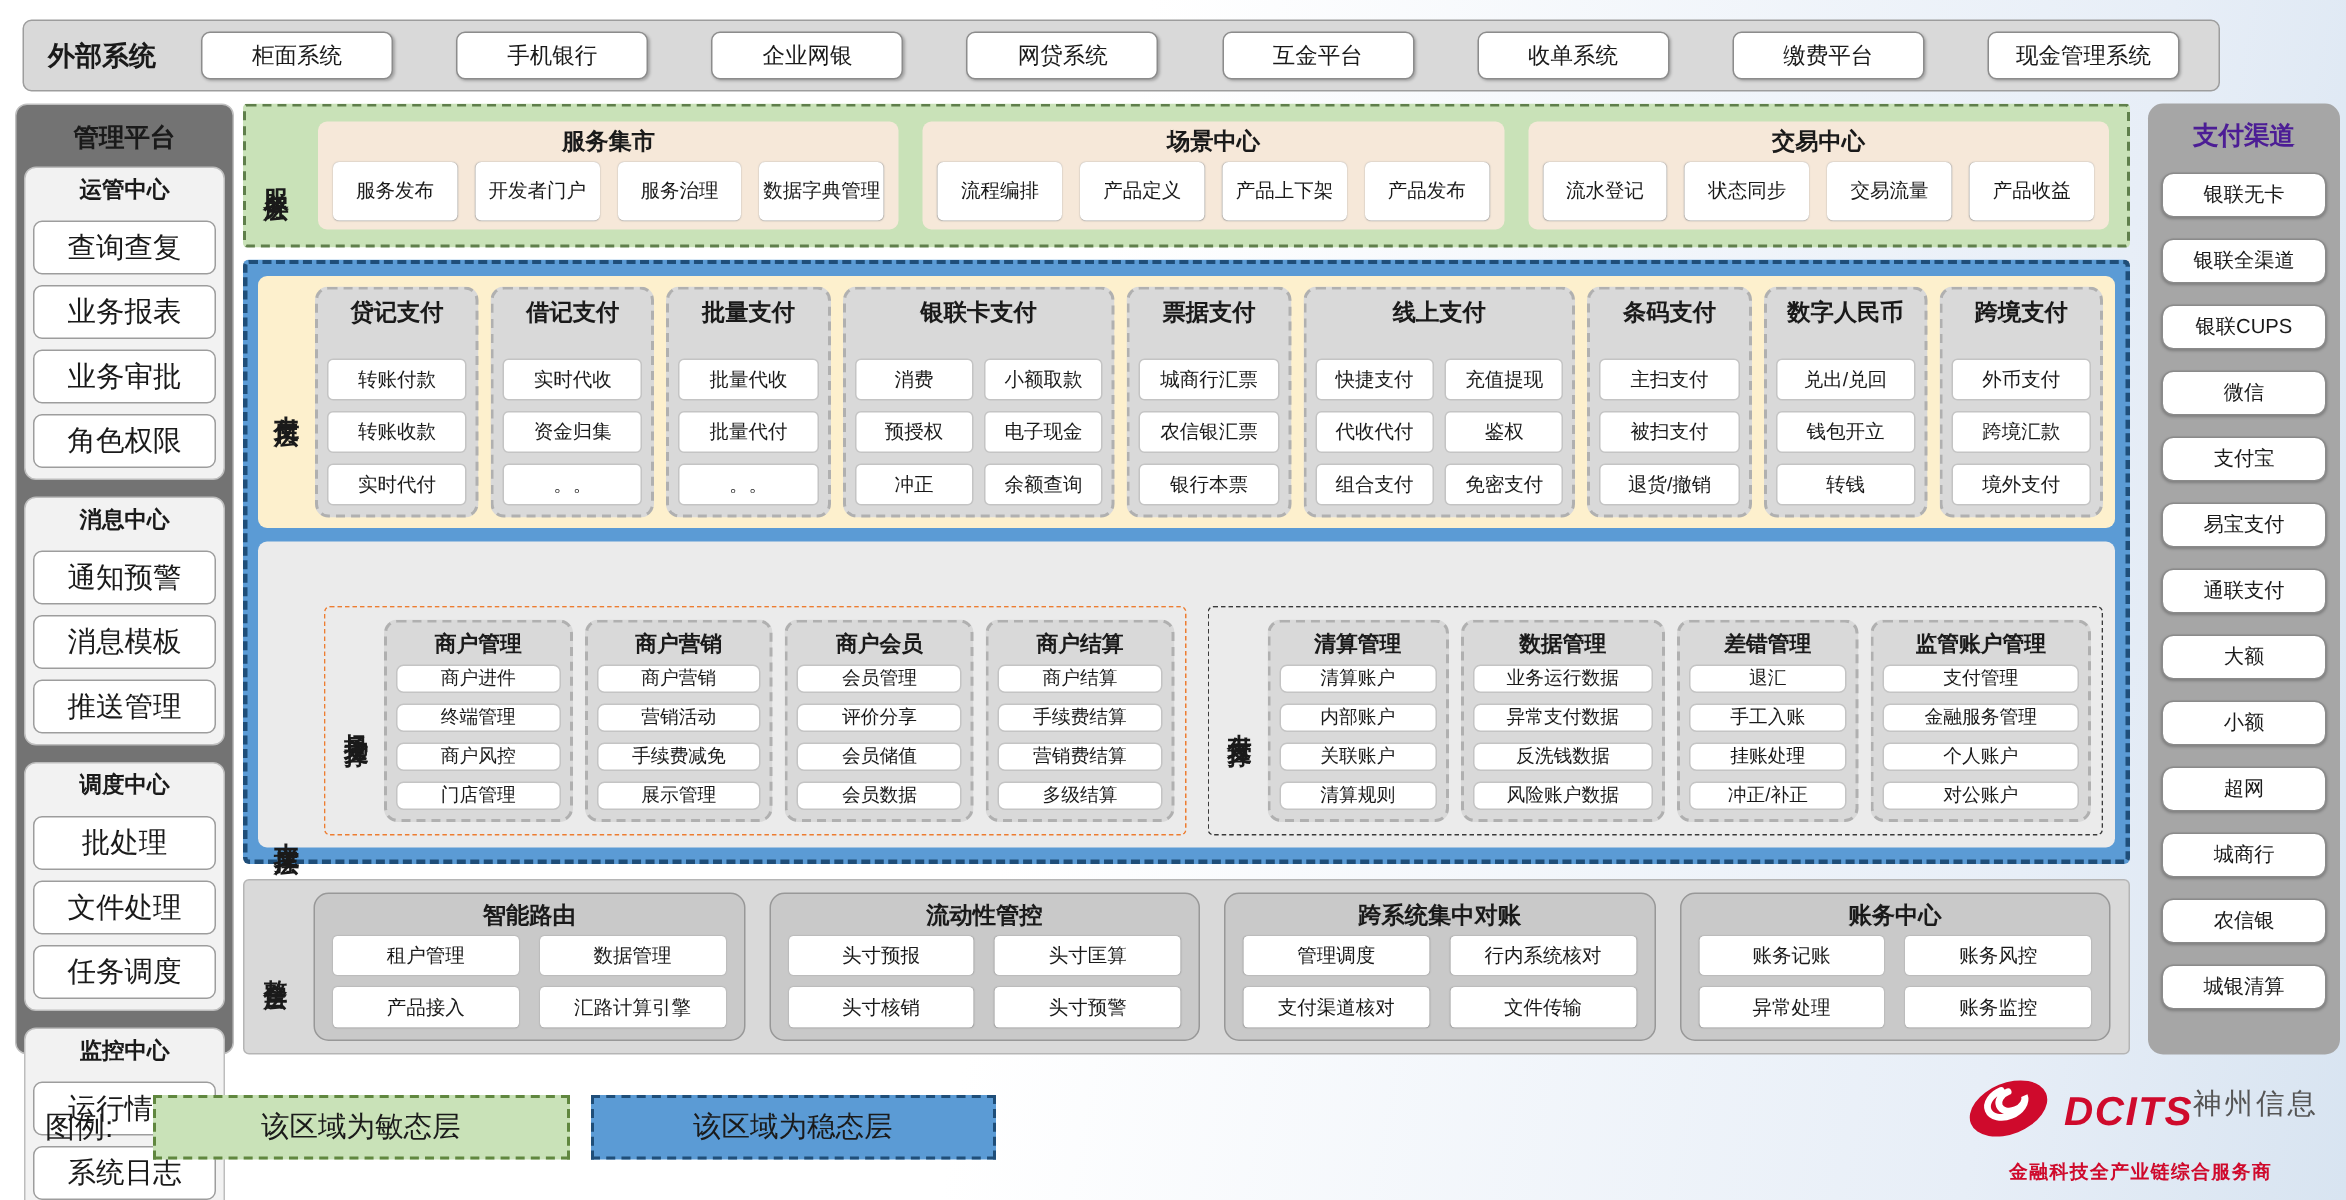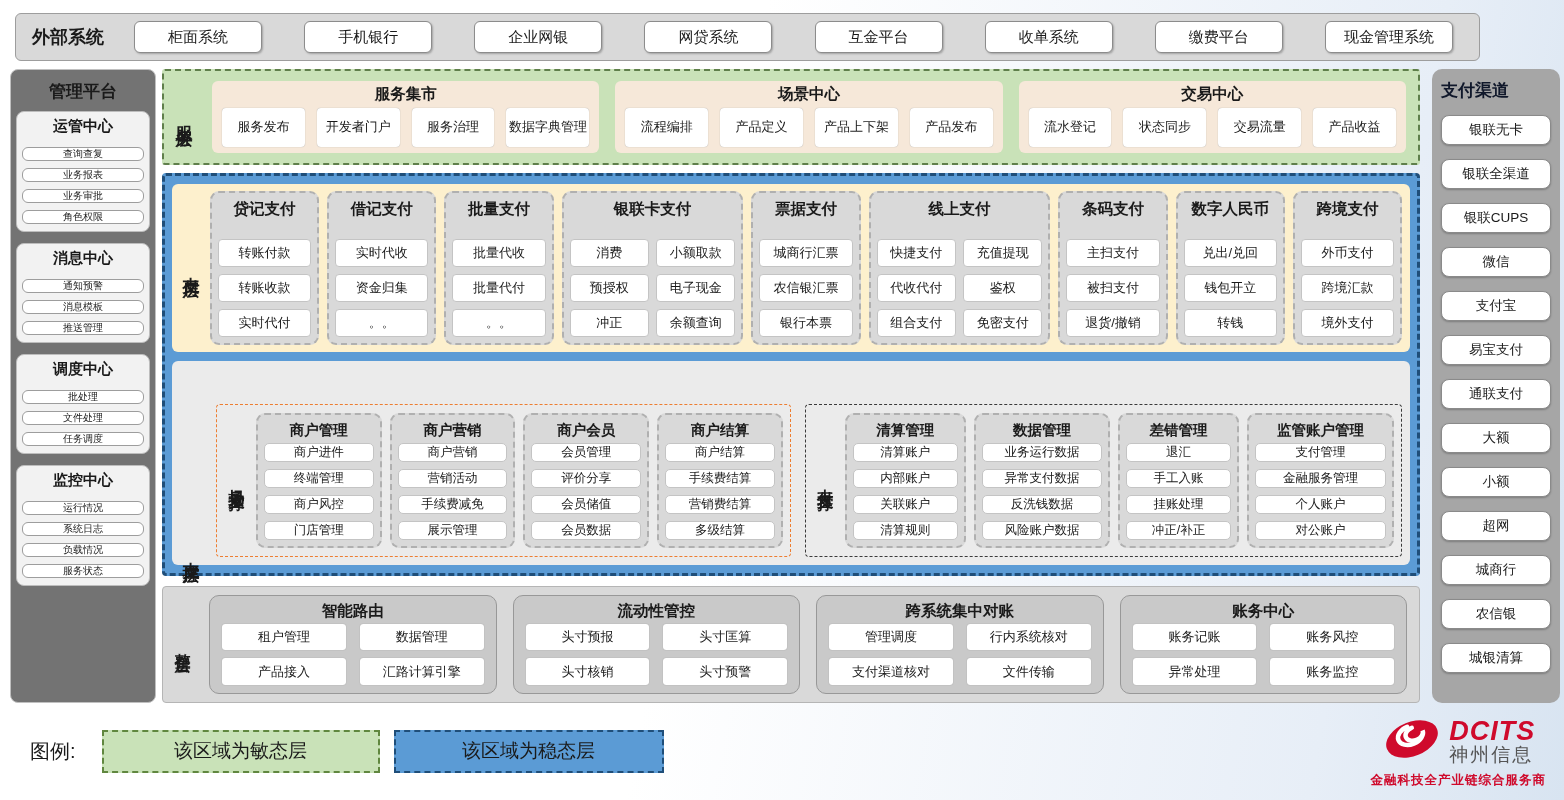--- a/index.html
+++ b/index.html
@@ -38,29 +38,29 @@
   .left-sb {
     width:146px; background:#737373; border:1px solid #c0c0c0; border-radius:8px;
     padding:6px 5px; display:flex; flex-direction:column;
   }
   .left-sb-title { text-align:center; font-weight:bold; font-size:17px; padding:4px 0 8px; }
   .sb-group {
     border:1px solid #bdbdbd; border-radius:8px; background:#f2f2f2;
     padding:3px 5px 7px; margin-bottom:11px;
   }
   .sb-group-title { text-align:center; font-weight:bold; font-size:15px; padding:2px 0 4px; }
-  .sb-items .btn { height:14px; font-size:10px; margin-top:7px; border-radius:6px; }
+  .sb-items .btn { height:36px; font-size:19px; margin-top:7px; border-radius:6px; }
 
   
   .right-sb {
     width:128px; margin-left:12px;
     background:#a6a6a6; border-radius:10px;
     padding:8px 9px; display:flex; flex-direction:column; gap:13px;
   }
-  .right-sb-title { text-align:left; font-weight:bold; font-size:17px; color:#0f172a; padding-top:2px; }
+  .right-sb-title { text-align:center; font-weight:bold; font-size:17px; color:#4c1d95; padding-top:2px; }
   .right-sb .btn { height:30px; border-radius:8px; font-size:13.5px; border:1px solid #8a8a8a; box-shadow:0 1px 2px rgba(0,0,0,.25); }
 
   
   .main { flex:1; margin-left:6px; display:flex; flex-direction:column; }
 
   .vlabel {
     writing-mode:vertical-rl; text-orientation:upright;
     font-weight:bold; display:flex; align-items:center; justify-content:center;
     letter-spacing:3px; white-space:nowrap;
   }
@@ -141,21 +141,21 @@
   .legend-label { font-size:20px; margin-right:26px; }
   .legend-box {
     width:278px; height:43px; display:flex; align-items:center; justify-content:center;
     font-size:19px;
   }
   .legend-agile { background:#c9e2b8; border:2px dashed #60873f; }
   .legend-stable { background:#5b9bd5; border:2.5px dashed #1f4e79; margin-left:14px; width:270px; }
 
   .logo { margin-left:auto; display:flex; flex-direction:column; align-items:center; }
   .logo-top { display:flex; align-items:center; gap:6px; }
-  .logo-texts { display:flex; flex-direction:column; line-height:1.05; }
+  .logo-texts { display:flex; line-height:1.05; }
   .logo-brand { color:#cf0a2c; font-weight:bold; font-style:italic; font-size:27px; letter-spacing:1px; }
   .logo-company { color:#555; font-size:19px; letter-spacing:2px; }
   .logo-tagline { color:#cf0a2c; font-weight:bold; font-size:12.5px; margin-top:3px; letter-spacing:1px; }
 </style>
 </head>
 <body>
 
 <div class="page">
 
   <div class="topbar">

